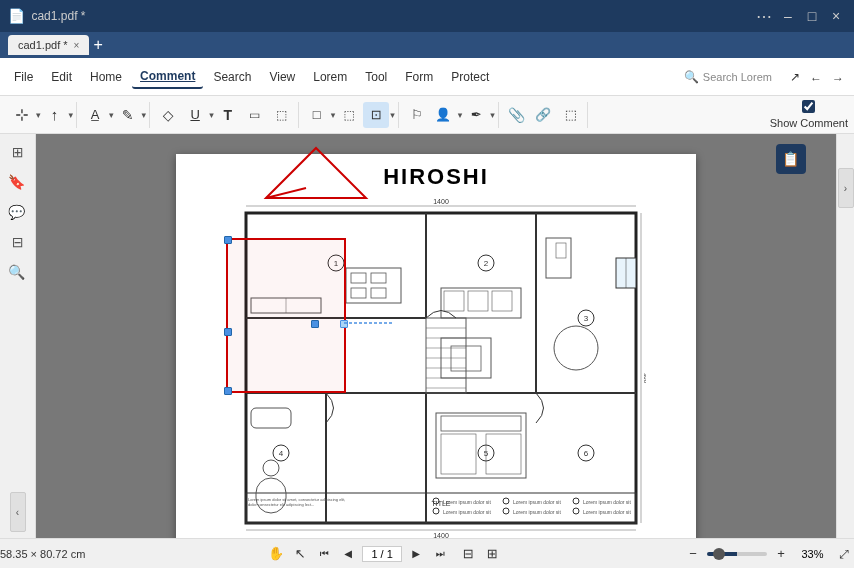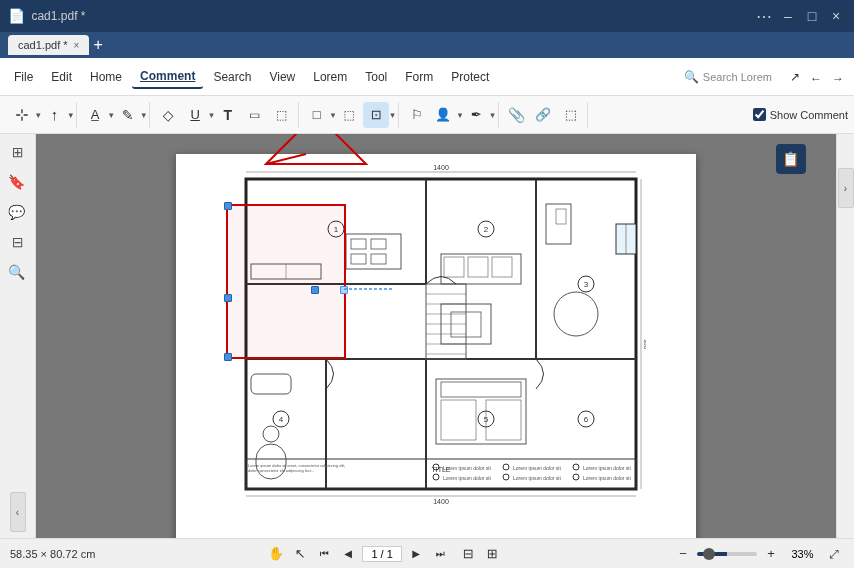--- a/index.html
+++ b/index.html
@@ -50,21 +50,21 @@
     
     .page-container { background: white; width: 520px; min-height: 460px; box-shadow: 0 2px 8px rgba(0,0,0,0.4); position: relative; display: flex; flex-direction: column; align-items: center; padding: 10px; }
 
     .page-title { font-size: 22px; font-weight: bold; letter-spacing: 2px; text-align: center; margin-bottom: 8px; font-family: Arial, sans-serif; }
     .annotation-handle { width: 8px; height: 8px; background: #4a90e2; border: 1px solid #2266aa; border-radius: 1px; position: absolute; }
 
     
     .blueprint-svg { width: 100%; height: 100%; }
 
     
-    .bottom-bar { height: 30px; background: #f0f0f0; border-top: 1px solid #ddd; display: flex; align-items: center; justify-content: space-between; padding: 0 10px; flex-shrink: 0; }
+    .bottom-bar { height: 30px; background: #f0f0f0; border-top: 1px solid #ddd; display: flex; align-items: center; justify-content: space-between; padding: 0 0; flex-shrink: 0; }
     .bottom-left { display: flex; align-items: center; gap: 6px; font-size: 11px; color: #333; }
     .bottom-center { display: flex; align-items: center; gap: 4px; }
     .nav-btn { width: 20px; height: 20px; display: flex; align-items: center; justify-content: center; cursor: pointer; font-size: 13px; color: #333; border-radius: 2px; }
     .page-num { font-size: 11px; border: 1px solid #ccc; padding: 1px 6px; background: white; min-width: 40px; text-align: center; }
     .bottom-right { display: flex; align-items: center; gap: 4px; font-size: 11px; }
     .zoom-slider-container { display: flex; align-items: center; gap: 4px; }
     .zoom-slider { width: 60px; height: 4px; -webkit-appearance: none; appearance: none; background: linear-gradient(to right, #1e3a5f 50%, #ccc 50%); border-radius: 2px; cursor: pointer; }
     .zoom-slider::-webkit-slider-thumb { -webkit-appearance: none; width: 12px; height: 12px; border-radius: 50%; background: #555; cursor: pointer; }
     .zoom-value { min-width: 35px; text-align: center; }
     .fit-btn { width: 20px; height: 20px; display: flex; align-items: center; justify-content: center; cursor: pointer; font-size: 12px; color: #333; }
@@ -173,40 +173,41 @@
     <div class="tool-btn-with-arrow">
       <span class="tool-btn" style="font-size:13px;">✒</span>
       <span class="tool-arrow">▾</span>
     </div>
   </div>
   <div class="tool-group">
     <span class="tool-btn" style="font-size:14px;">📎</span>
     <span class="tool-btn" style="font-size:13px;">🔗</span>
     <span class="tool-btn" style="font-size:13px;">⬚</span>
   </div>
-  <div class="show-comment-checkbox" style="margin-left:auto;">
+  <div class="show-comment-checkbox" style="margin-left:auto;flex-direction:column;">
     <input type="checkbox" checked="" style="">
     <span>Show Comment</span>
   </div>
 </div>
 
 <div class="main-area">
 
   <div class="left-sidebar">
     <span class="side-btn" title="Layers">⊞</span>
     <span class="side-btn" title="Bookmark">🔖</span>
     <span class="side-btn" title="Comment">💬</span>
     <span class="side-btn" title="Pages">⊟</span>
     <span class="side-btn" title="Search">🔍</span>
     <div style="flex:1;"></div>
     <div class="collapse-btn">‹</div>
   </div>
 
   <div class="doc-area">
     <div class="page-container">
+      <div class="page-title">HIROSHI</div>
 
       <div style="position:relative; width:420px; height:340px;">
 
         
         <svg style="position:absolute; top:-55px; left:30px; z-index:5;" width="120" height="60">
           <polygon points="10,55 60,5 110,55" fill="none" stroke="#cc0000" stroke-width="2"></polygon>
           <line x1="10" y1="55" x2="50" y2="45" stroke="#cc0000" stroke-width="2"></line>
         </svg>
 
         

